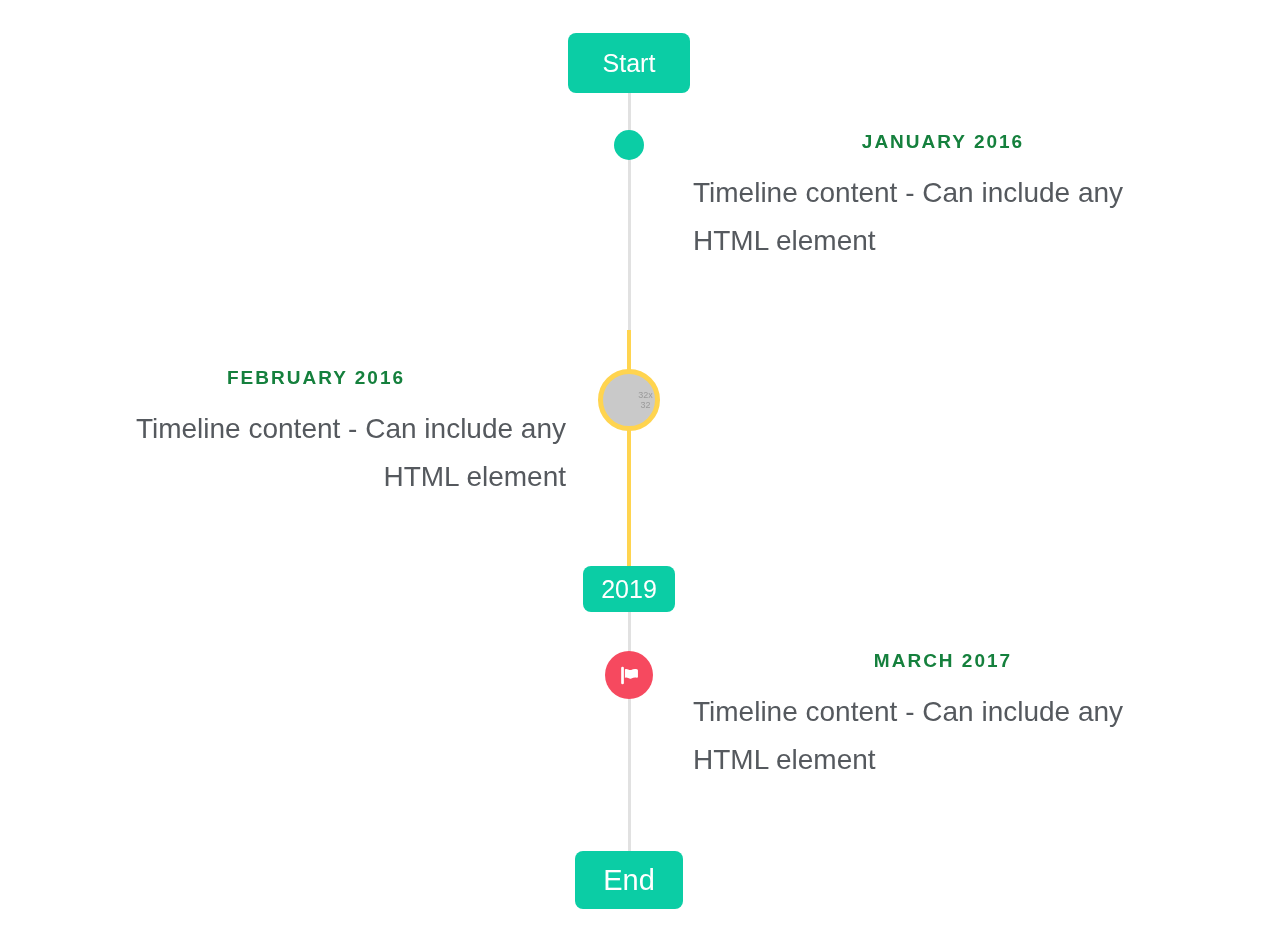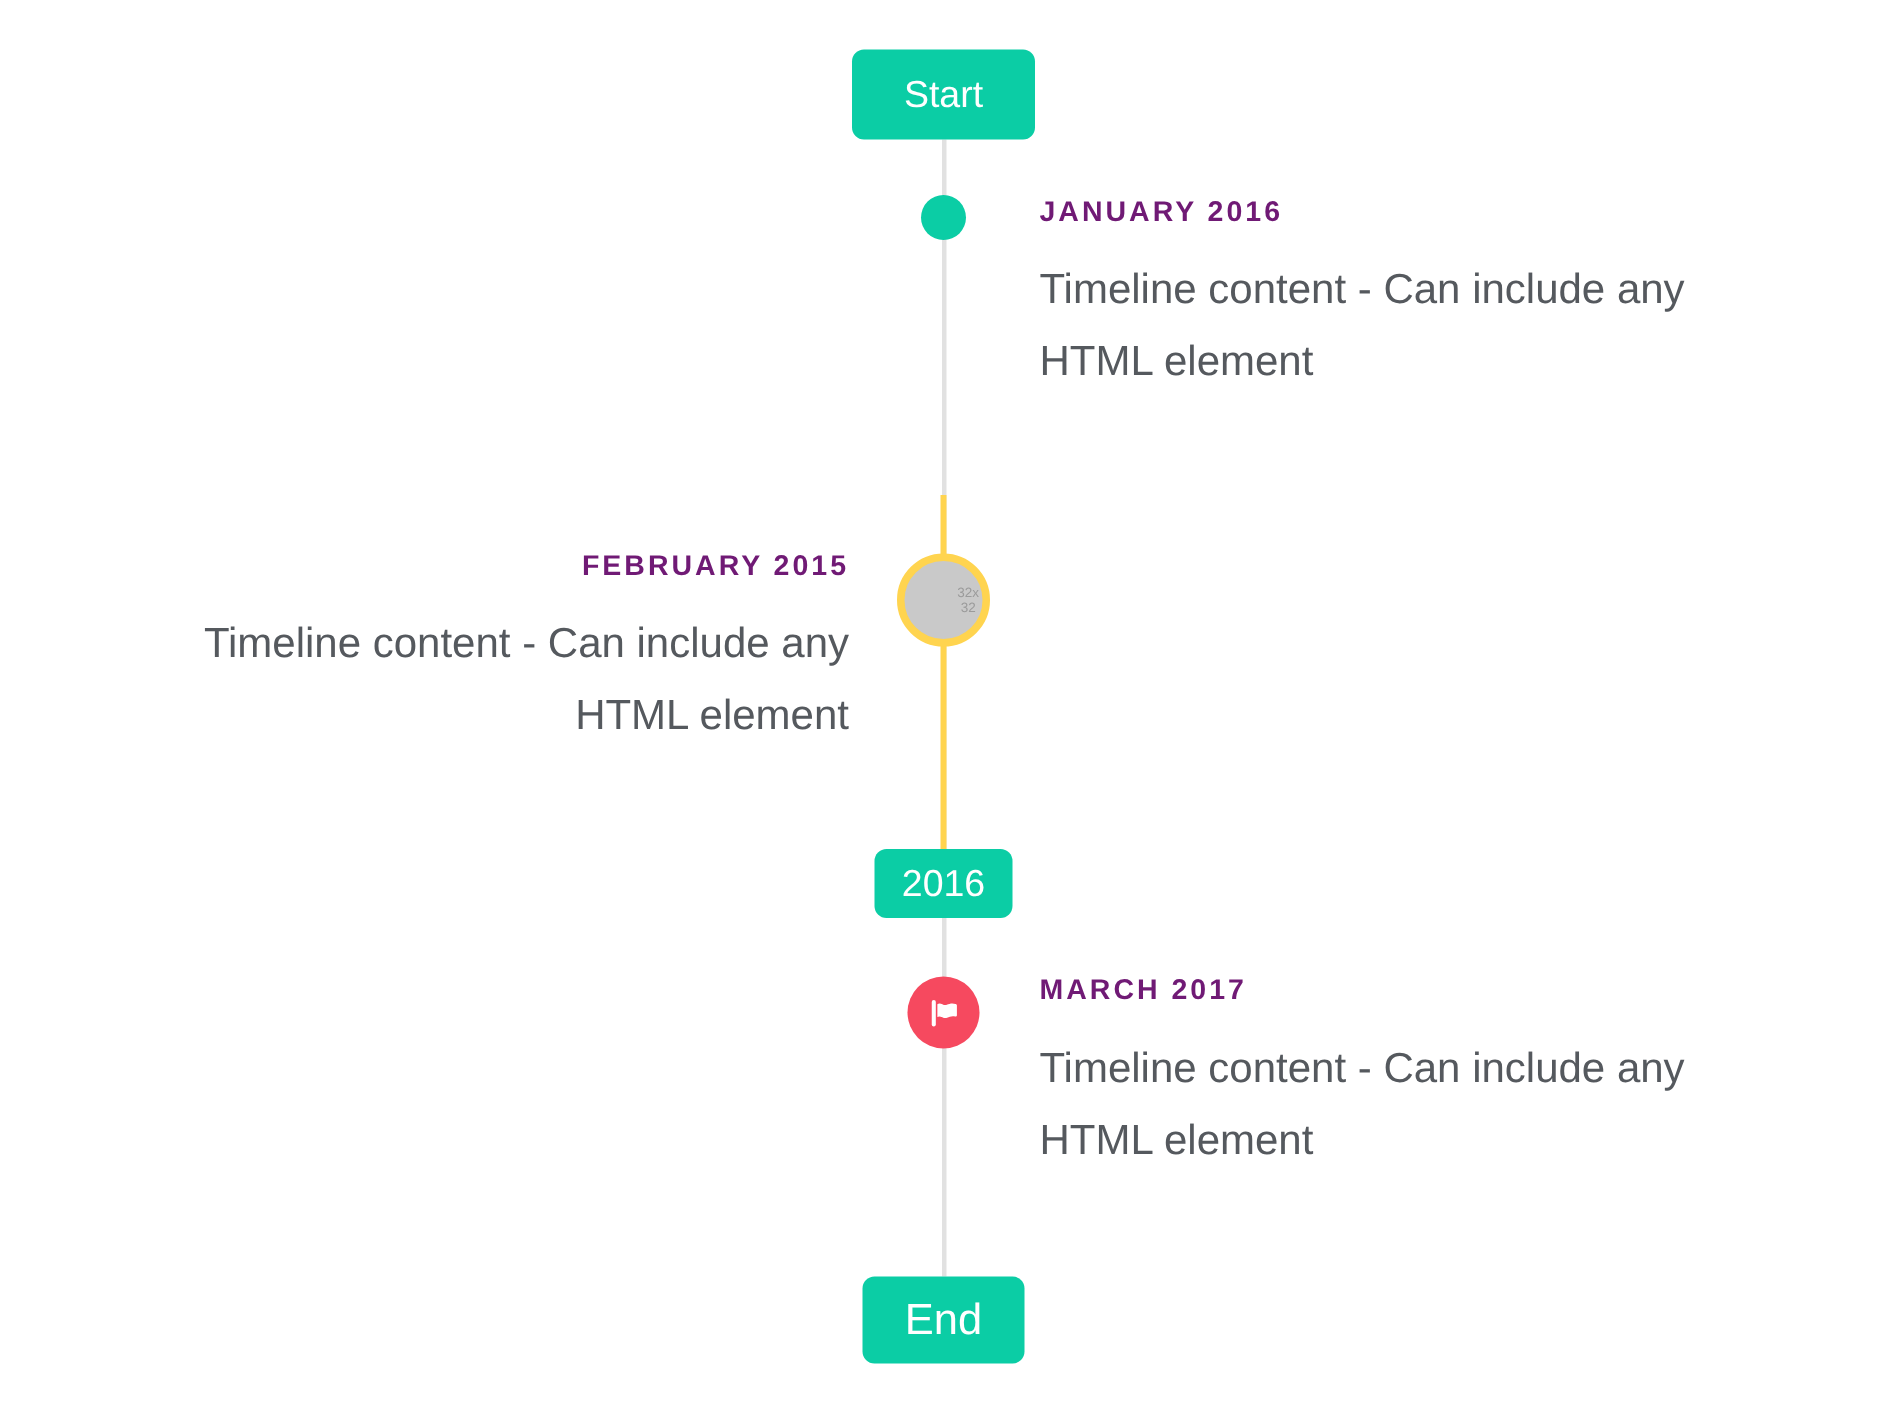--- a/index.html
+++ b/index.html
@@ -94,21 +94,22 @@
   .item-block.right { left: 693px; text-align: left; }
   .item-block.left  { right: 702px; text-align: right; }
   .item-block.i1 { top: 131px; }
   .item-block.i2 { top: 367px; }
   .item-block.i3 { top: 650px; }
   .item-title {
     font-size: 19px;
     font-weight: 700;
     letter-spacing: 2px;
     line-height: 22px;
-    color: #701a75;
+    color: #15803d;
+    text-align: center;
   }
   .item-content {
     margin-top: 16px;
     font-size: 28px;
     line-height: 48px;
     color: #55595e;
     font-weight: 400;
   }
 </style>
 </head>
@@ -124,25 +125,25 @@
   <div class="marker-dot"></div>
   <div class="item-block right i1">
     <div class="item-title">JANUARY 2016</div>
     <div class="item-content">Timeline content - Can include any HTML element</div>
   </div>
 
   <div class="marker-img-circle">
     <span class="placeholder-alt">32x32</span>
   </div>
   <div class="item-block left i2">
-    <div class="item-title">FEBRUARY 2015</div>
+    <div class="item-title">FEBRUARY 2016</div>
     <div class="item-content">Timeline content - Can include any HTML element</div>
   </div>
 
-  <div class="pill year">2016</div>
+  <div class="pill year">2019</div>
 
   <div class="marker-flag">
     <span style="display:flex;">
       <svg width="25" height="25" viewBox="0 0 24 24" aria-hidden="true">
         <rect x="4" y="3.5" width="2.6" height="17" rx="1.3" fill="#ffffff"></rect>
         <path d="M7.6 6.2
                  C9.6 4.6 11.4 7.4 13.6 6.6
                  C15.4 6.0 16.8 5.3 19.3 6.1
                  C19.8 6.3 20.1 6.6 20.1 7.1
                  L20.1 13.3

